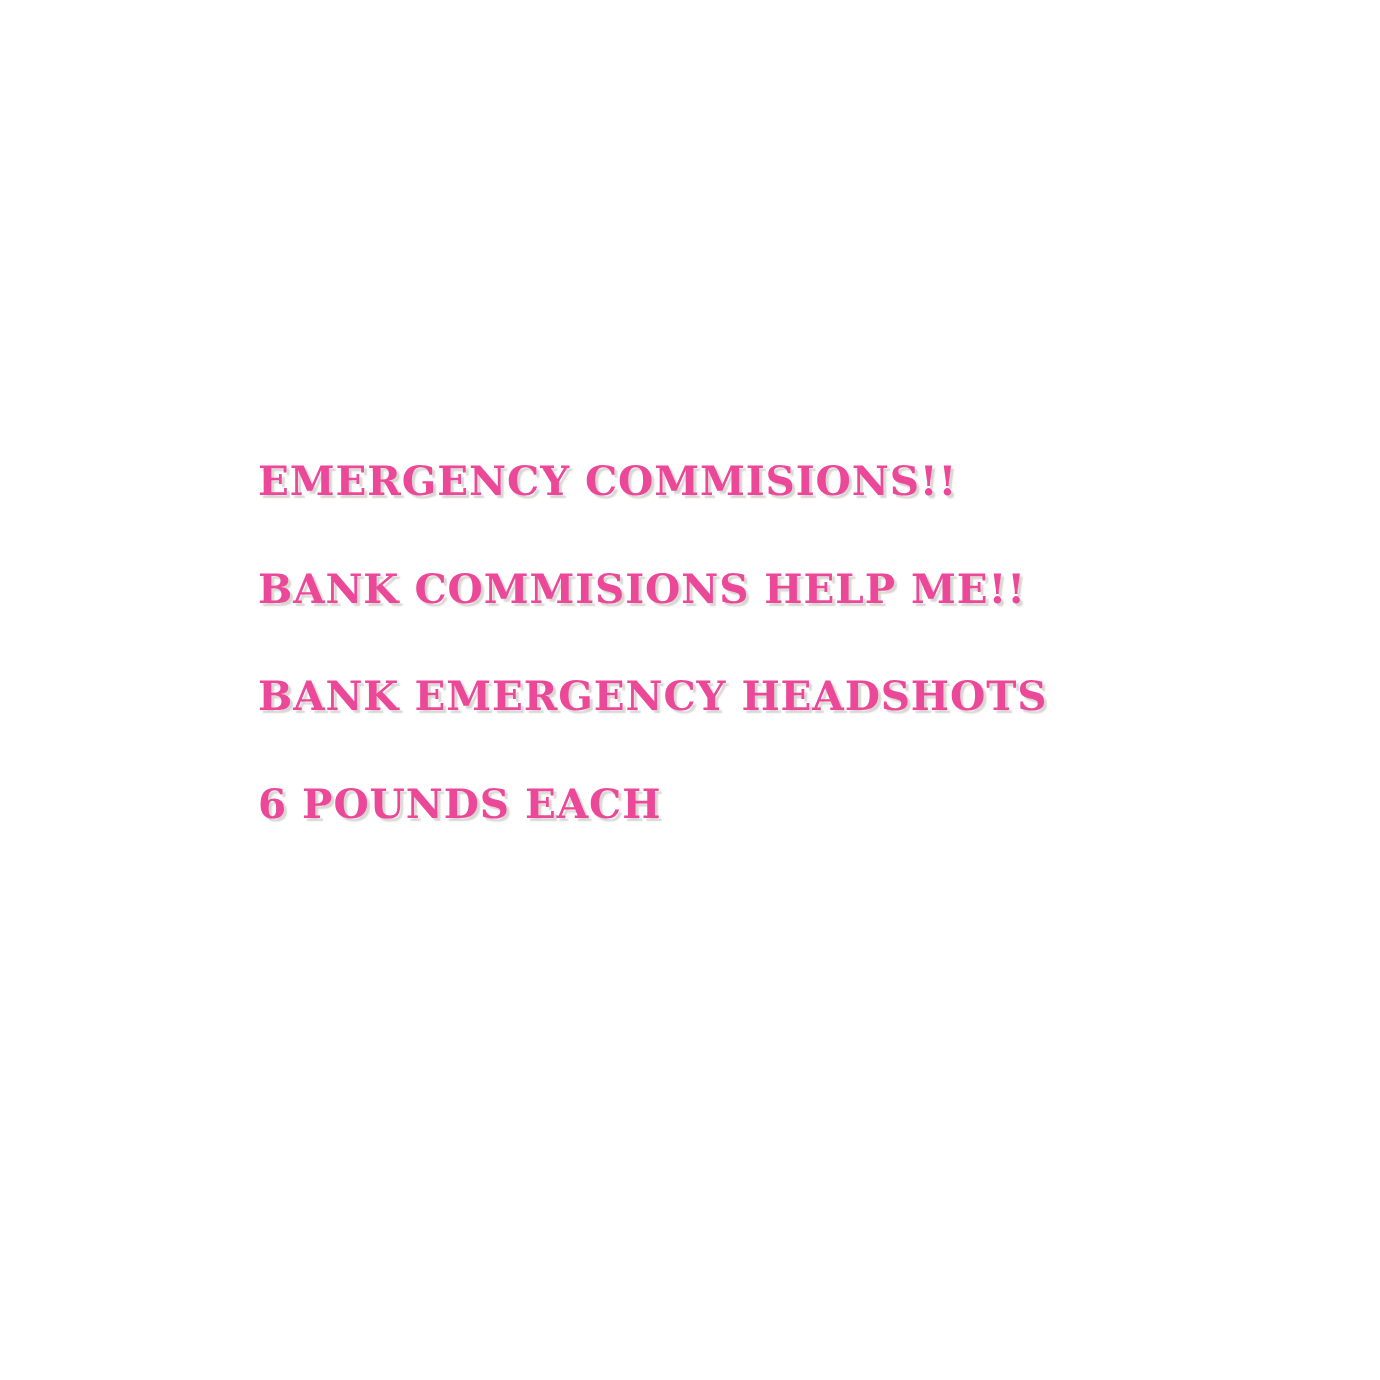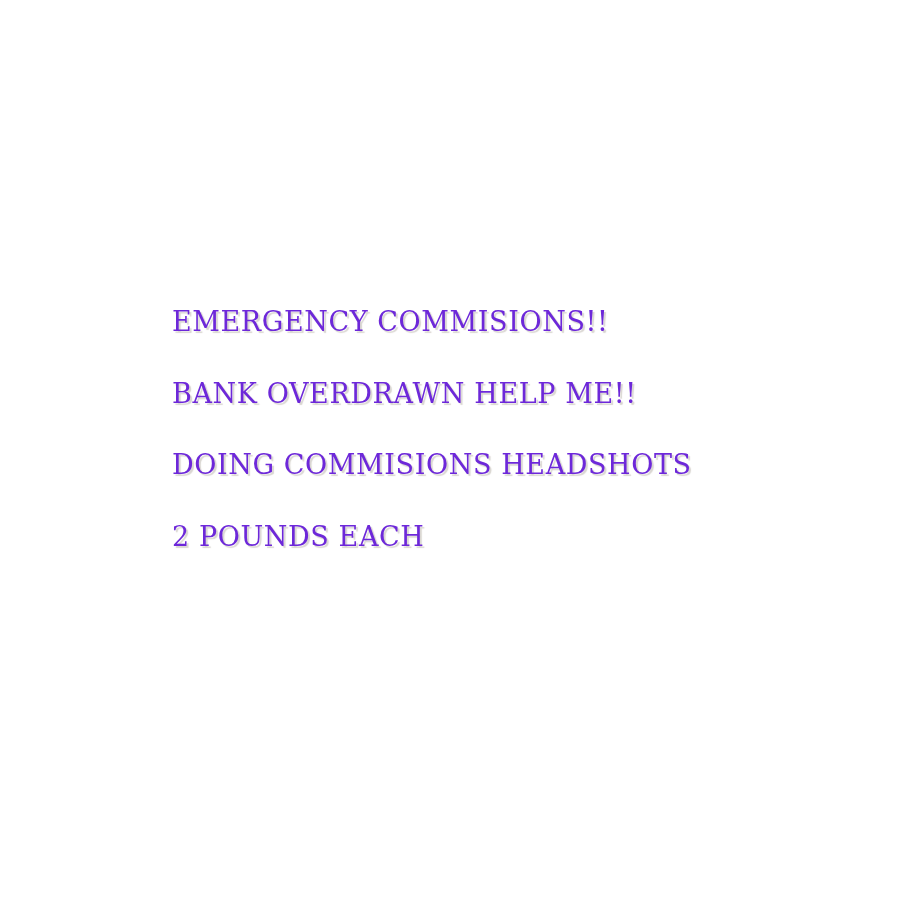--- a/index.html
+++ b/index.html
@@ -23,33 +23,33 @@
     position: absolute;
     left: 172px;
     top: 286px;
     width: 560px;
   }
 
   .poster-line {
     display: block;
     line-height: 71.5px;
     font-size: 27px;
-    font-weight: normal;
+    font-weight: bold;
     letter-spacing: 0.6px;
     white-space: nowrap;
-    color: #6d28d9;
+    color: #ec4899;
     
     text-shadow:
       2px 2px 1px rgba(160, 153, 139, 0.40),
       -0.5px -0.5px 0 rgba(255, 255, 255, 0.55);
   }
 </style>
 </head>
 <body>
 
 <div class="canvas">
   <div class="poster-text-block">
     <div class="poster-line">EMERGENCY COMMISIONS!!</div>
-    <div class="poster-line">BANK OVERDRAWN HELP ME!!</div>
-    <div class="poster-line">DOING COMMISIONS HEADSHOTS</div>
-    <div class="poster-line">2 POUNDS EACH</div>
+    <div class="poster-line">BANK COMMISIONS HELP ME!!</div>
+    <div class="poster-line">BANK EMERGENCY HEADSHOTS</div>
+    <div class="poster-line">6 POUNDS EACH</div>
   </div>
 </div>
 
 </body></html>

